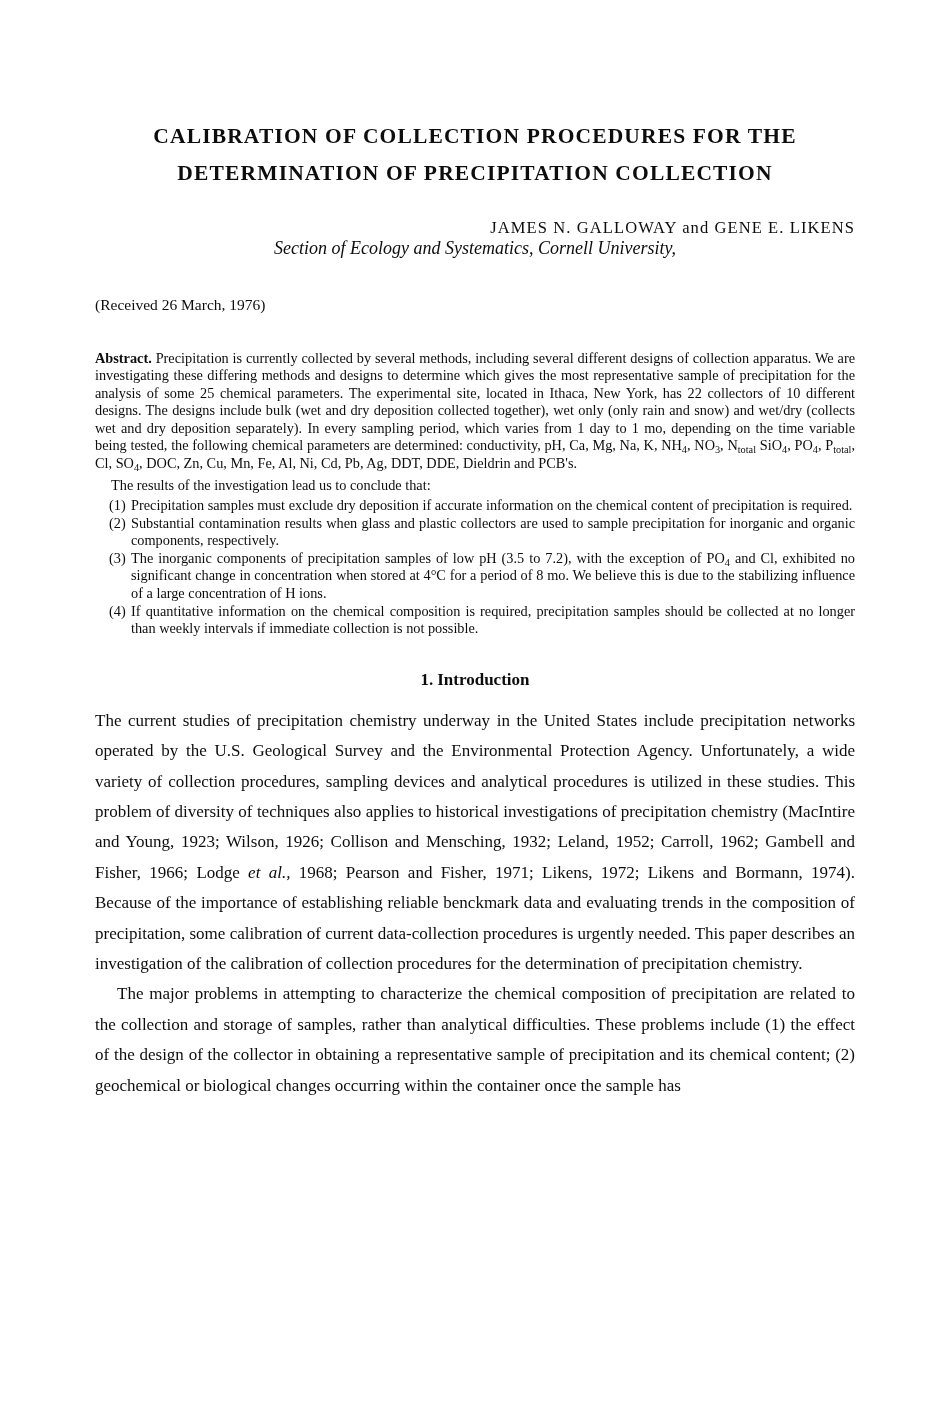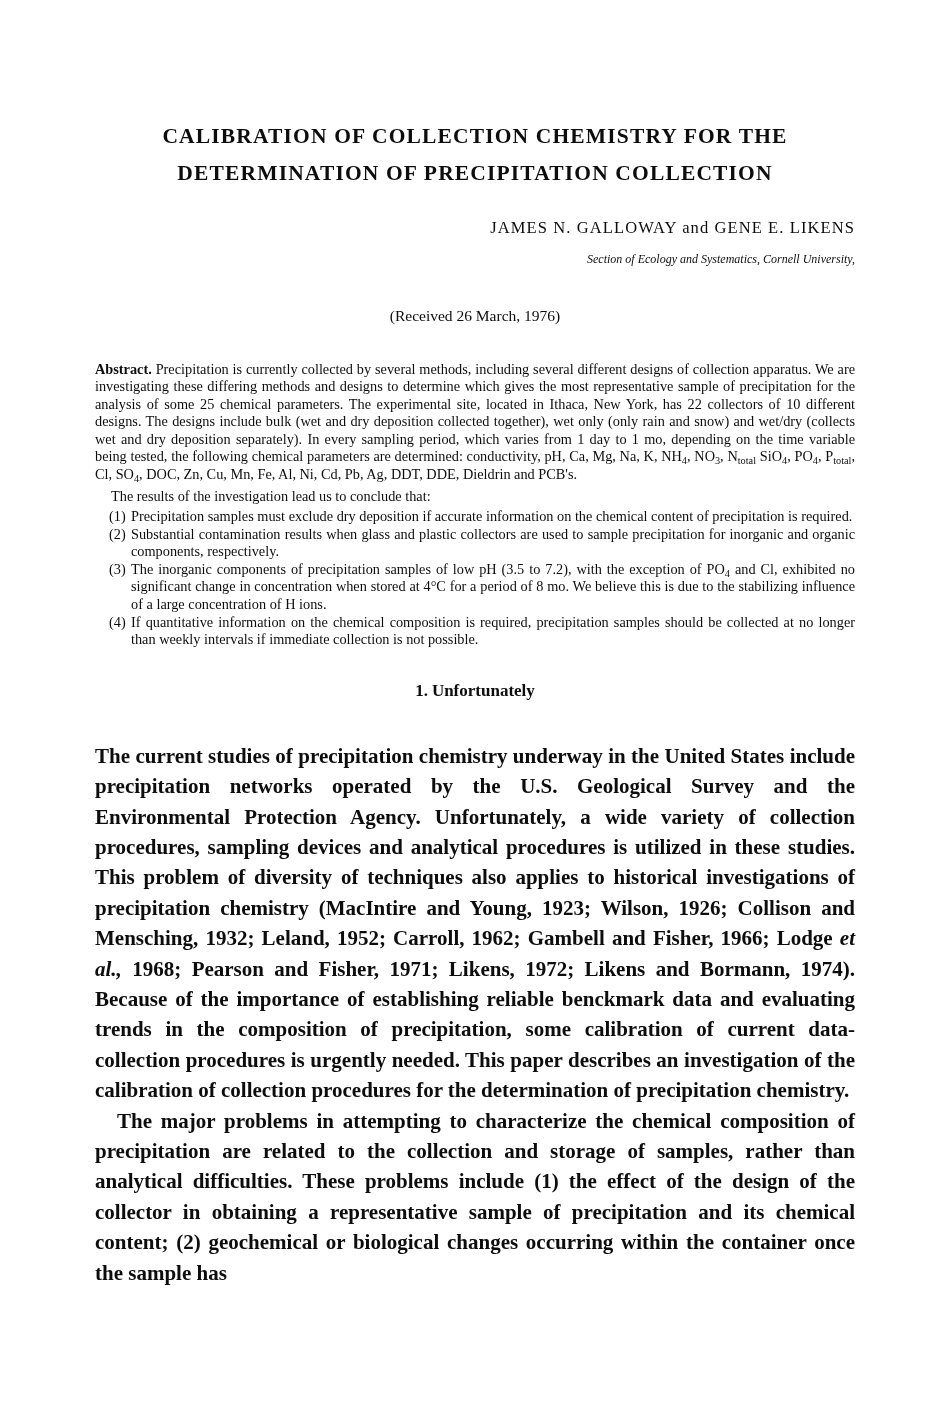--- a/index.html
+++ b/index.html
@@ -36,32 +36,31 @@
   .title-line { display: block; white-space: nowrap; }
 
   
   .authors {
     margin-top: 26px;
     text-align: right;
     font-size: 16.5px;
     letter-spacing: 1.1px;
   }
   .affiliation {
-    margin-top: 11px;
-    text-align: right;
+    margin-top: 0;
+    text-align: center;
     font-style: italic;
-    font-size: 12px;
+    font-size: 18px;
     line-height: 20px;
   }
   .affiliation span { display: block; }
 
   
   .received {
     margin-top: 38px;
-    text-align: center;
     font-size: 15.5px;
   }
 
   
   .abstract {
     margin-top: 36px;
     font-size: 14.3px;
     line-height: 17.45px;
     text-align: justify;
     text-justify: inter-word;
@@ -95,26 +94,25 @@
   .section-heading {
     margin-top: 32px;
     text-align: center;
     font-weight: bold;
     font-size: 17px;
   }
   .section-heading .num { margin-right: 4px; }
 
   
   .body-text {
-    margin-top: 40px;
-    font-size: 21px;
+    margin-top: 16px;
+    font-size: 17px;
     line-height: 30.4px;
     text-align: justify;
     text-justify: inter-word;
-    font-weight: bold;
   }
   .body-text p { margin: 0; }
   .body-text p.indent { text-indent: 22px; }
   .body-text i { font-style: italic; }
 
   
   .footer {
     position: absolute;
     left: 0;
     top: 1318px;
@@ -125,21 +123,21 @@
   }
   .footer span { display: block; white-space: nowrap; }
   .footer b { font-weight: bold; font-style: italic; }
 </style>
 </head>
 <body>
 
 <div class="page">
 
   <h1 class="title">
-    <span class="title-line">CALIBRATION OF COLLECTION CHEMISTRY FOR THE</span>
+    <span class="title-line">CALIBRATION OF COLLECTION PROCEDURES FOR THE</span>
     <span class="title-line">DETERMINATION OF PRECIPITATION COLLECTION</span>
   </h1>
 
   <div class="authors">JAMES N. GALLOWAY and GENE E. LIKENS</div>
 
   <div class="affiliation">
     <span>Section of Ecology and Systematics, Cornell University,</span>
   </div>
 
   <div class="received">(Received 26 March, 1976)</div>
@@ -159,21 +157,21 @@
       <li>
         <span class="marker">(3)</span><span>The inorganic components of precipitation samples of low pH (3.5 to 7.2), with the exception of PO</span><sub>4</sub><span> and Cl, exhibited no significant change in concentration when stored at 4°C for a period of 8 mo. We believe this is due to the stabilizing influence of a large concentration of H ions.</span>
       </li>
       <li>
         <span class="marker">(4)</span><span>If quantitative information on the chemical composition is required, precipitation samples should be collected at no longer than weekly intervals if immediate collection is not possible.</span>
       </li>
     </ul>
   </div>
 
   <h2 class="section-heading">
-    <span class="num">1.</span><span>Unfortunately</span>
+    <span class="num">1.</span><span>Introduction</span>
   </h2>
 
   <div class="body-text">
     <p><span>The current studies of precipitation chemistry underway in the United States include precipitation networks operated by the U.S. Geological Survey and the Environmental Protection Agency. Unfortunately, a wide variety of collection procedures, sampling devices and analytical procedures is utilized in these studies. This problem of diversity of techniques also applies to historical investigations of precipitation chemistry (MacIntire and Young, 1923; Wilson, 1926; Collison and Mensching, 1932; Leland, 1952; Carroll, 1962; Gambell and Fisher, 1966; Lodge </span><i>et al.,</i><span> 1968; Pearson and Fisher, 1971; Likens, 1972; Likens and Bormann, 1974). Because of the importance of establishing reliable benckmark data and evaluating trends in the composition of precipitation, some calibration of current data-collection procedures is urgently needed. This paper describes an investigation of the calibration of collection procedures for the determination of precipitation chemistry.</span></p>
     <p class="indent">The major problems in attempting to characterize the chemical composition of precipitation are related to the collection and storage of samples, rather than analytical difficulties. These problems include (1) the effect of the design of the collector in obtaining a representative sample of precipitation and its chemical content; (2) geochemical or biological changes occurring within the container once the sample has</p>
   </div>
 
   <div class="footer">
   </div>
 

